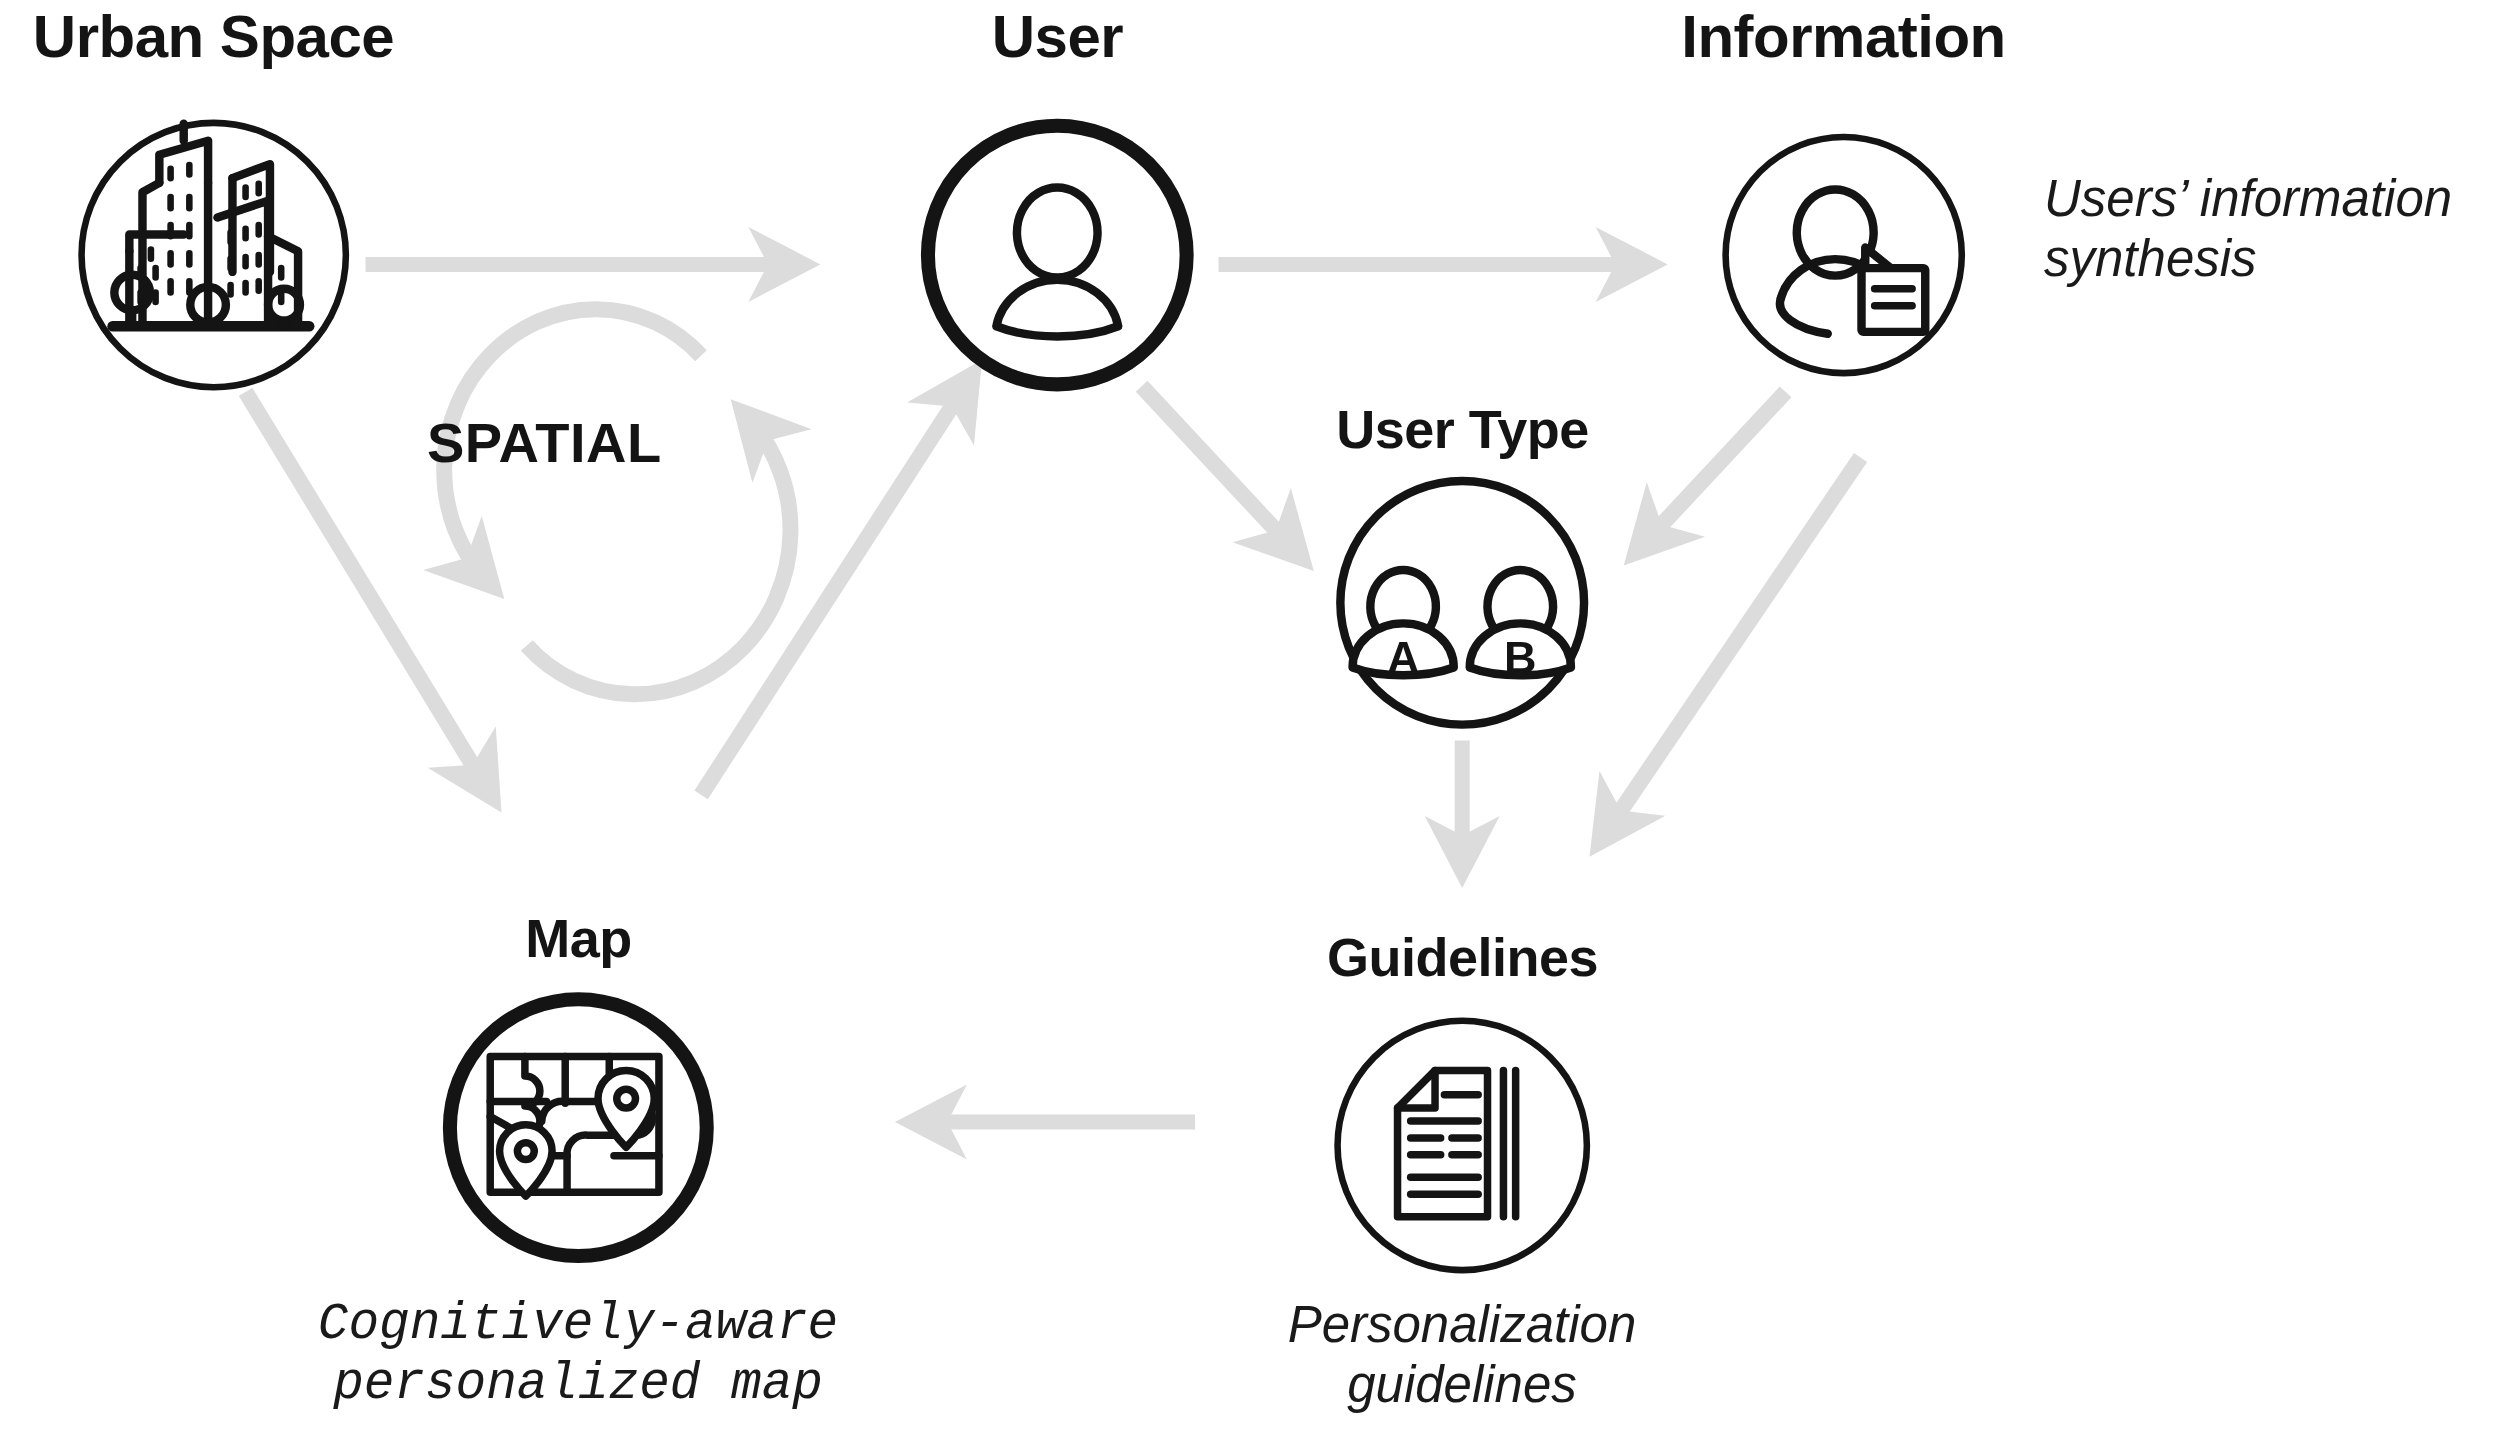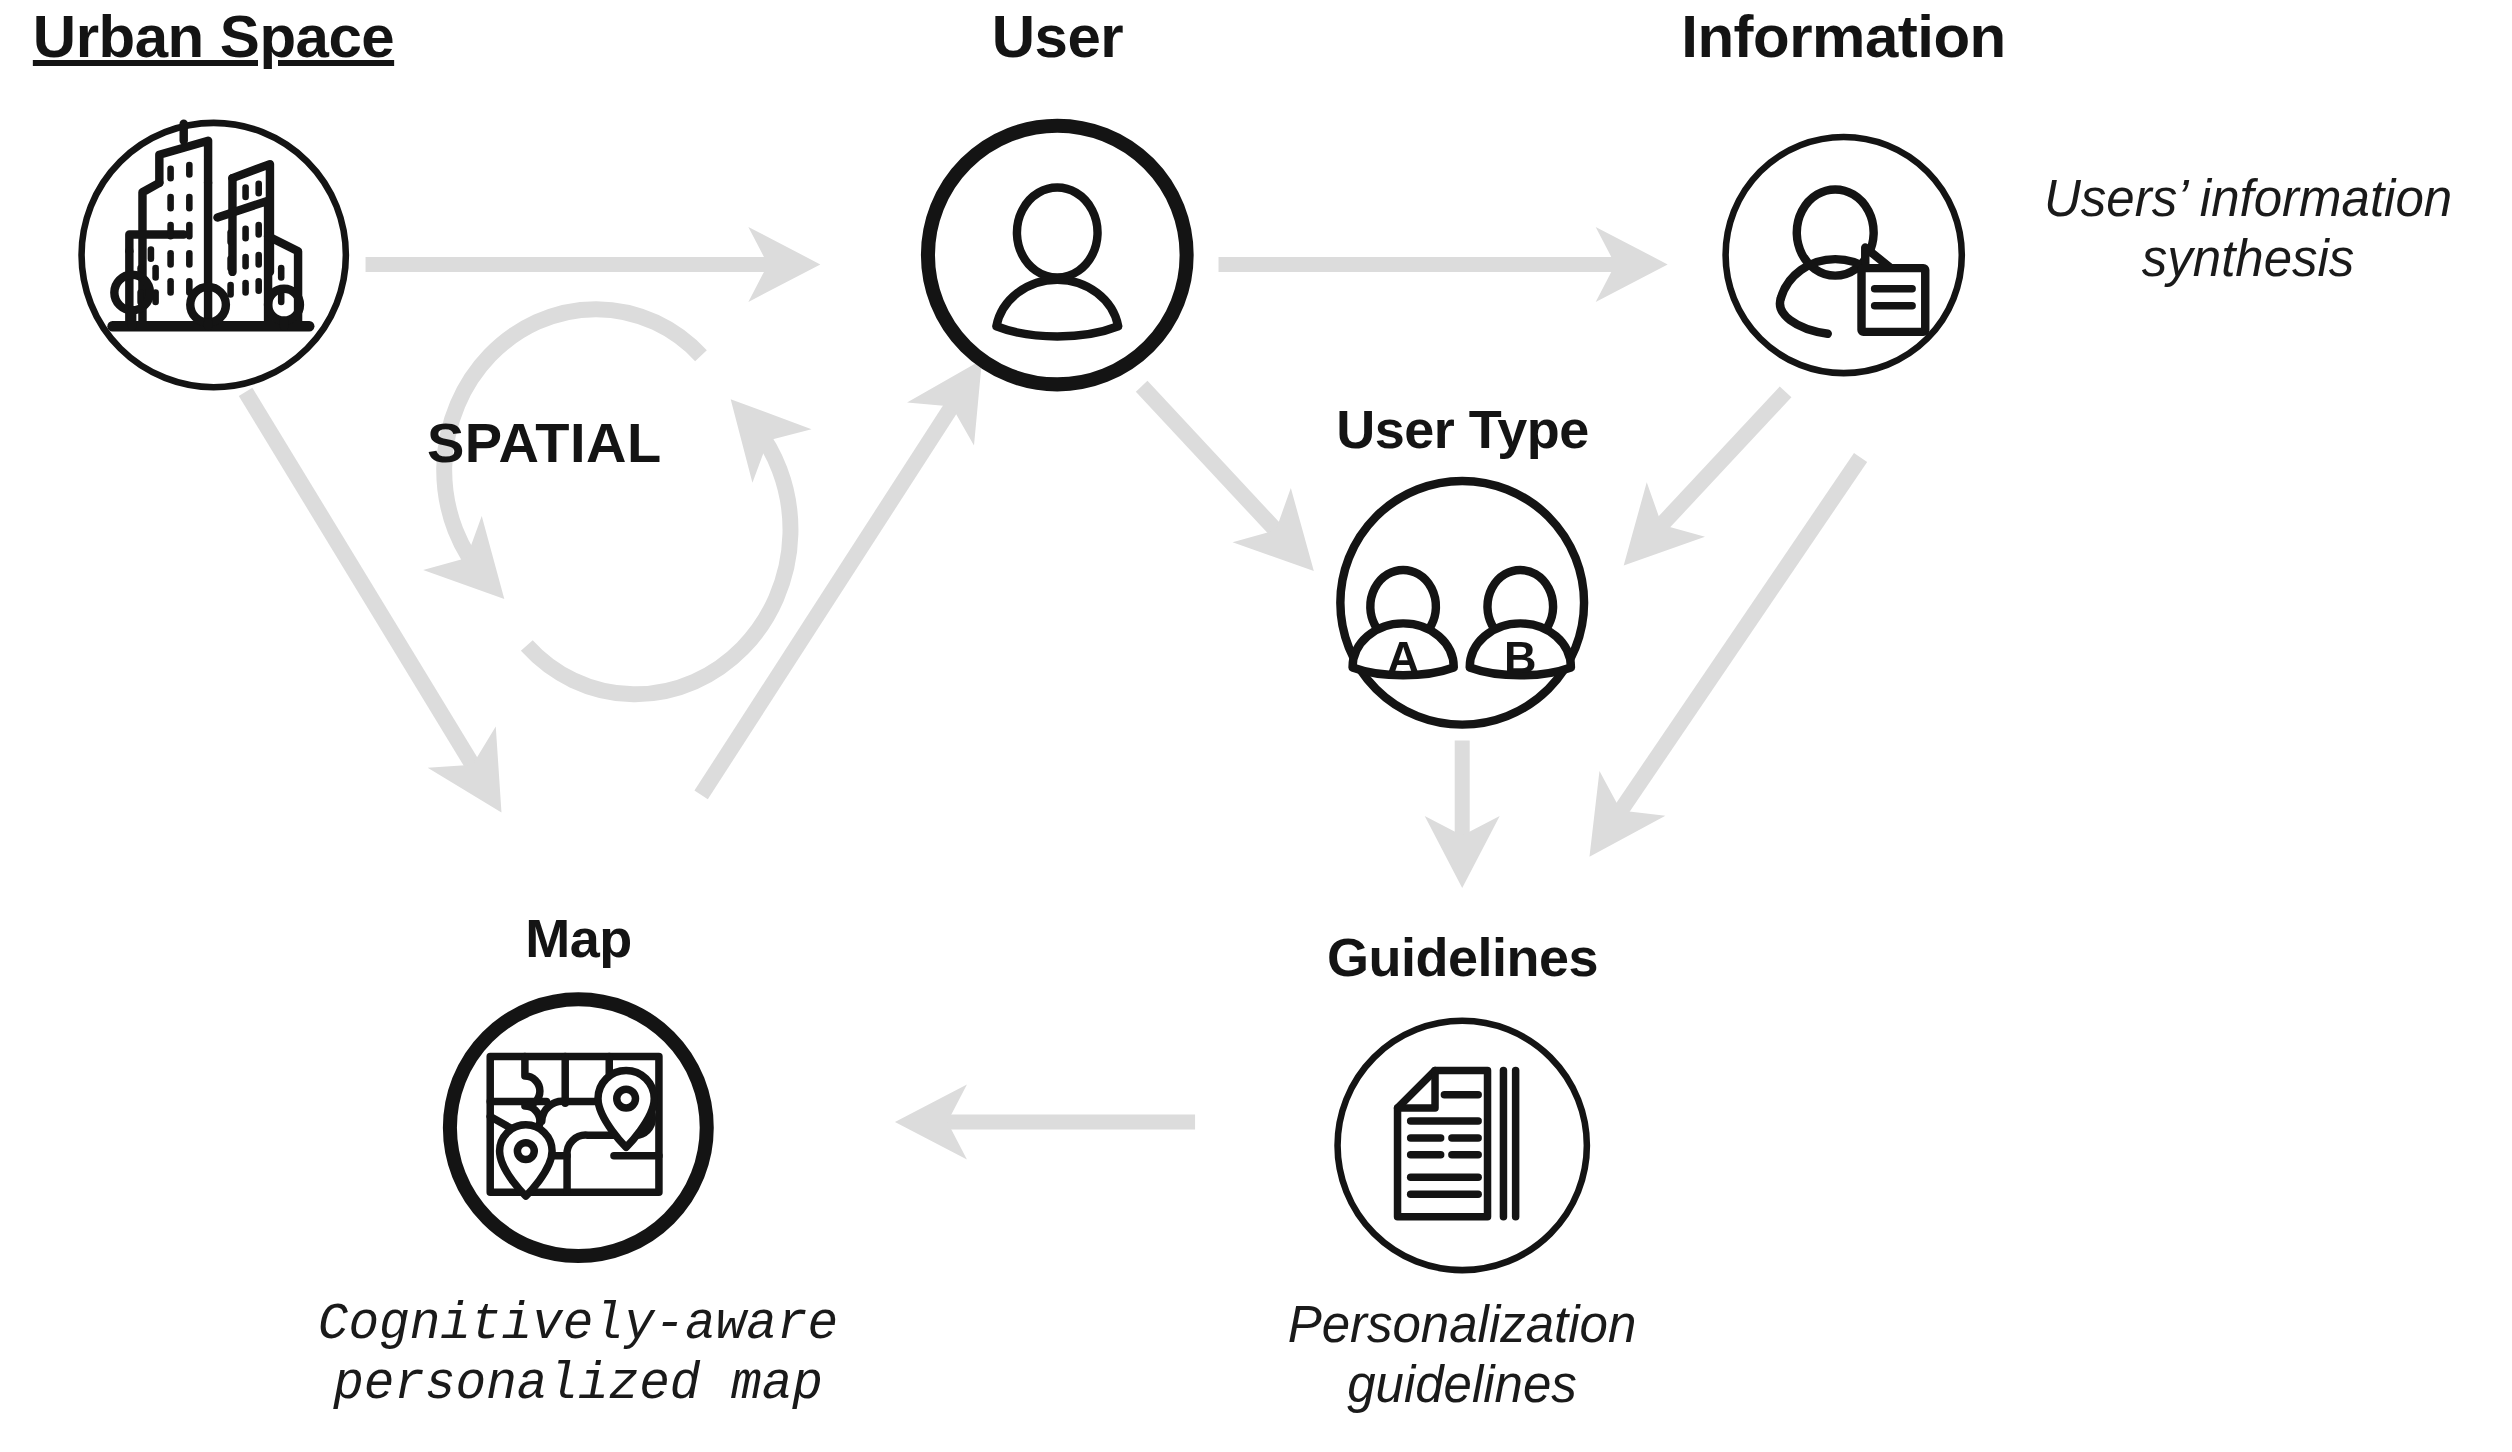--- a/index.html
+++ b/index.html
@@ -225,37 +225,37 @@
 
         <path d="M668,1142 a30,30 0 0 1 30,30 c0,22 -30,52 -30,52 c0,0 -30,-30 -30,-52 a30,30 0 0 1 30,-30 Z" fill="#ffffff"></path>
         <circle cx="668" cy="1172" r="10"></circle>
 
         <path d="M561,1200 a28,28 0 0 1 28,28 c0,21 -28,48 -28,48 c0,0 -28,-27 -28,-48 a28,28 0 0 1 28,-28 Z" fill="#ffffff"></path>
         <circle cx="561" cy="1228" r="9"></circle>
       </g>
     </g>
   </svg>
 
-  <div class="node-label" style="left:0; width:427px; top:1.9px; font-size:60px;text-decoration:underline;">Urban Space</div>
+  <div class="node-label" style="left:0; width:427px; top:1.9px; font-size:60px;">Urban Space</div>
 
   <div class="node-label" style="left:844px; width:427px; top:1.9px; font-size:60px;">User</div>
 
   <div class="node-label" style="left:1630px; width:427px; top:1.9px; font-size:60px;">Information</div>
 
   <div class="node-label" style="left:1249px; width:427px; top:398px; font-size:54px;">User Type</div>
 
   <div class="node-label" style="left:1249px; width:427px; top:926px; font-size:54px;">Guidelines</div>
 
   <div class="node-label" style="left:365px; width:427px; top:907px; font-size:54px;">Map</div>
 
   <div class="loop-label" style="left:427px; width:375px; top:412px; font-size:56px;">
     <div>SPATIAL</div>
   </div>
 
-  <div class="caption" style="left:2044px; top:169px; font-size:51px; text-align:center;">
+  <div class="caption" style="left:2044px; top:169px; font-size:51px; text-align:left;">
     <div>Users’ information</div>
     <div>synthesis</div>
   </div>
 
   <div class="caption" style="left:297px; width:562px; top:1295px; font-size:51px; text-align:center;font-family:Liberation Mono, monospace;">
     <div>Cognitively-aware</div>
     <div>personalized map</div>
   </div>
 
   <div class="caption" style="left:1181px; width:562px; top:1295px; font-size:51px; text-align:center;">

